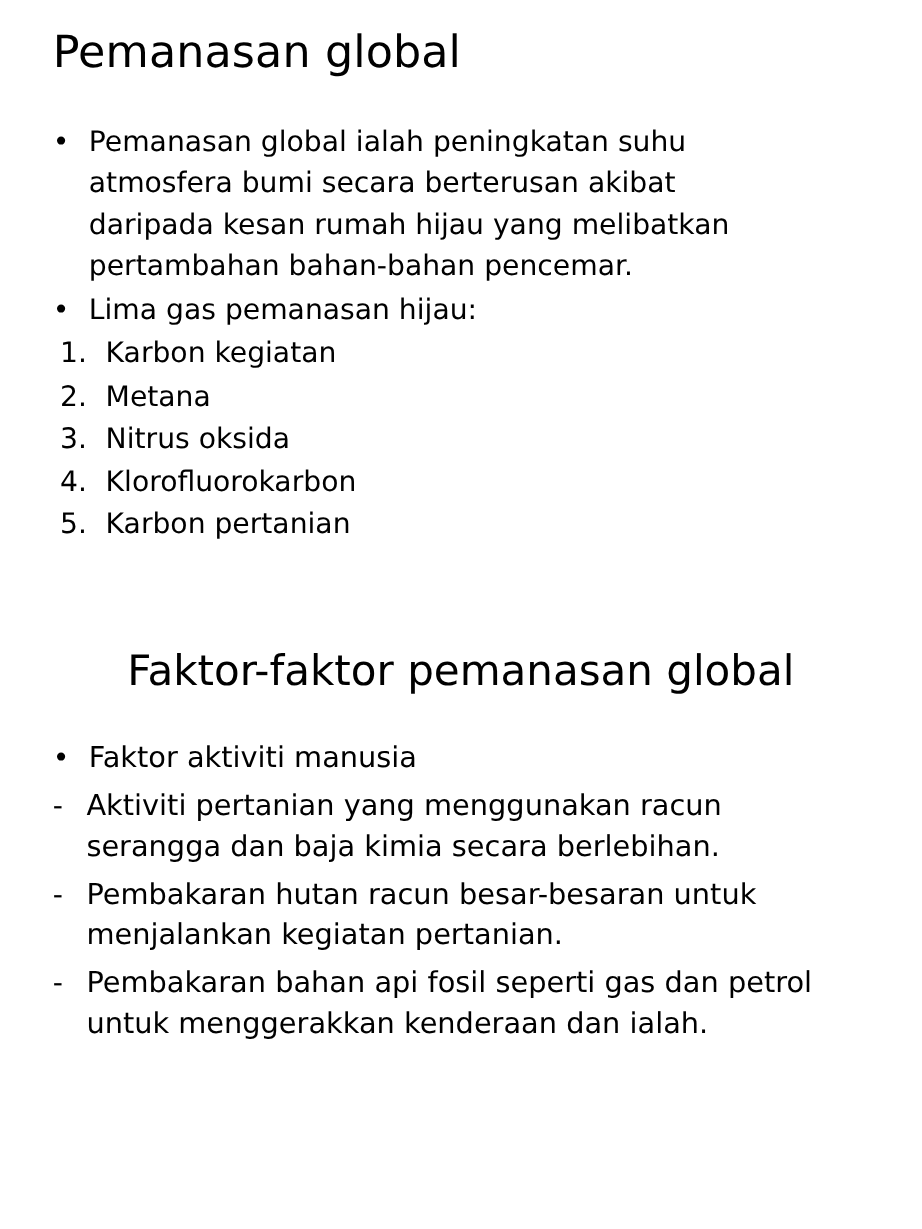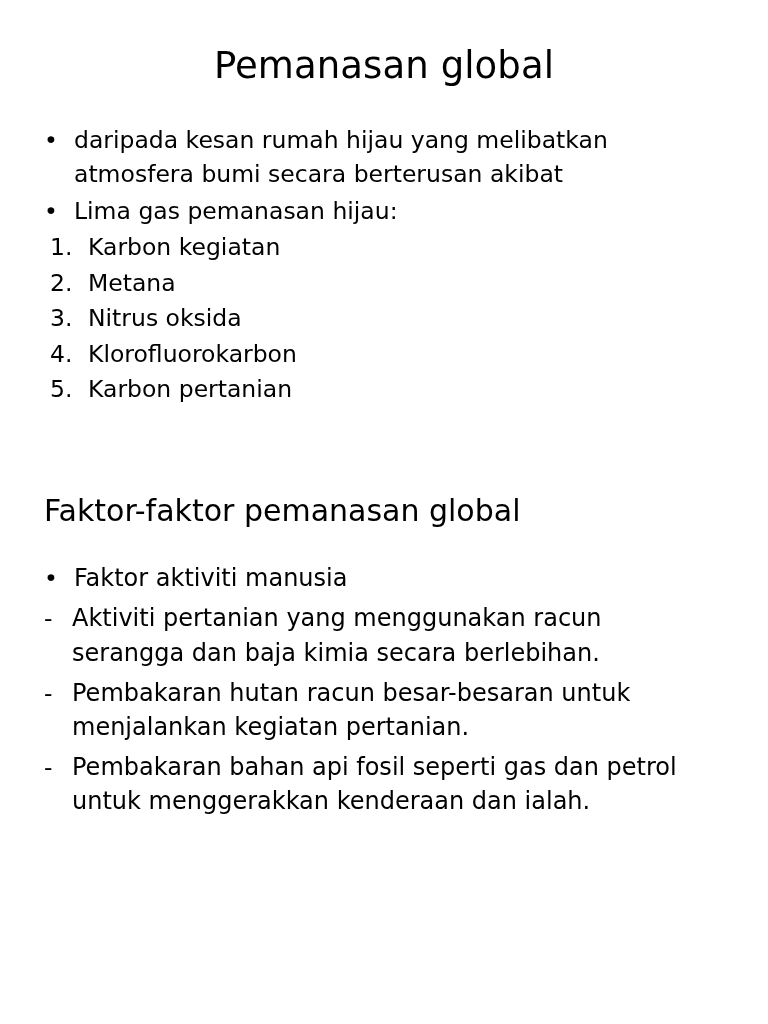--- a/index.html
+++ b/index.html
@@ -15,30 +15,30 @@
     overflow: hidden;
   }
   .page {
     position: relative;
     width: 768px;
     height: 1024px;
     box-sizing: border-box;
     padding: 0 44px;
   }
   .slide-title {
-    text-align: center;
+    text-align: left;
     font-size: 37px;
     font-weight: normal;
     line-height: 1.1;
-    margin: 46px 0 0 0;
+    margin: 24px 0 0 0;
     letter-spacing: 0.1px;
   }
   .section-title {
-    text-align: left;
-    font-size: 30px;
+    text-align: center;
+    font-size: 35px;
     font-weight: normal;
     line-height: 1.1;
     margin: 0;
   }
   .block-1 {
     margin-top: 36px;
   }
   .para {
     display: flex;
     align-items: flex-start;
@@ -96,22 +96,24 @@
 <body>
 
 <div class="page">
 
   <h1 class="slide-title">Pemanasan global</h1>
 
   <div class="block-1">
     <div class="para">
       <span class="marker">•</span>
       <span class="body-text justify">
+        <span>Pemanasan global ialah peningkatan suhu</span>
+        <span>atmosfera bumi secara berterusan akibat</span>
         <span>daripada kesan rumah hijau yang melibatkan</span>
-        <span>atmosfera bumi secara berterusan akibat</span>
+        <span>pertambahan bahan-bahan pencemar.</span>
       </span>
     </div>
   </div>
 
   <div class="para">
     <span class="marker">•</span>
     <span class="body-text">Lima gas pemanasan hijau:</span>
   </div>
 
   <div class="numbered">

